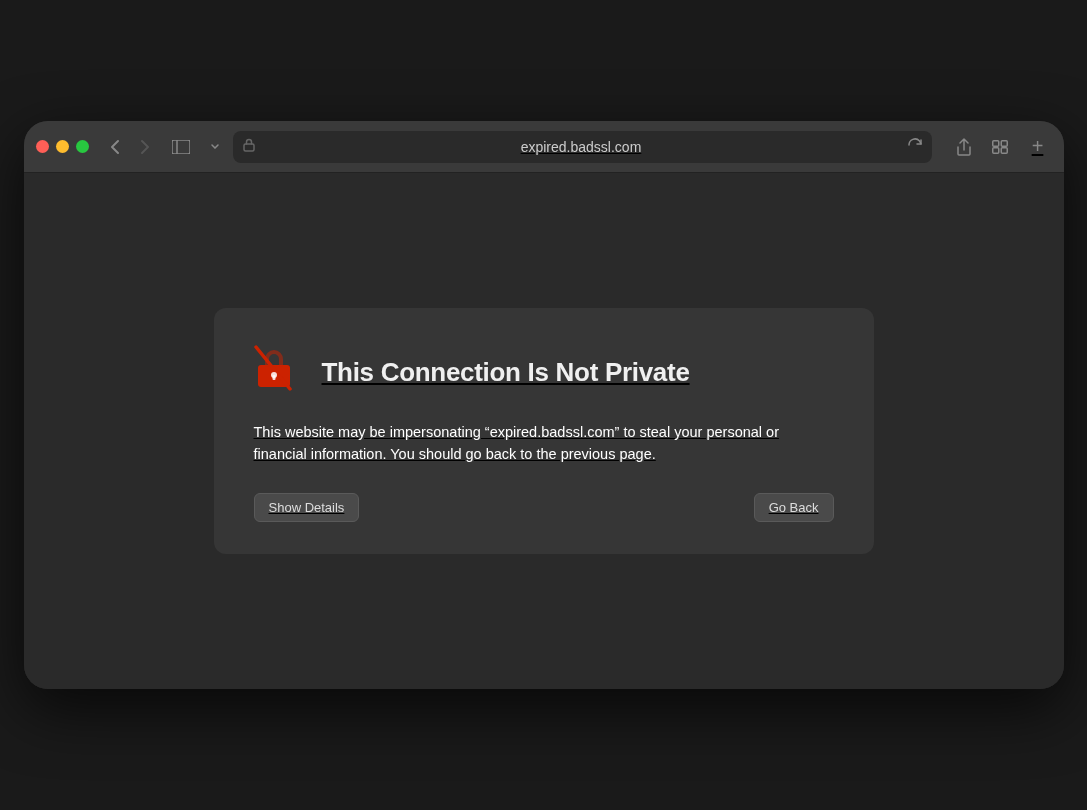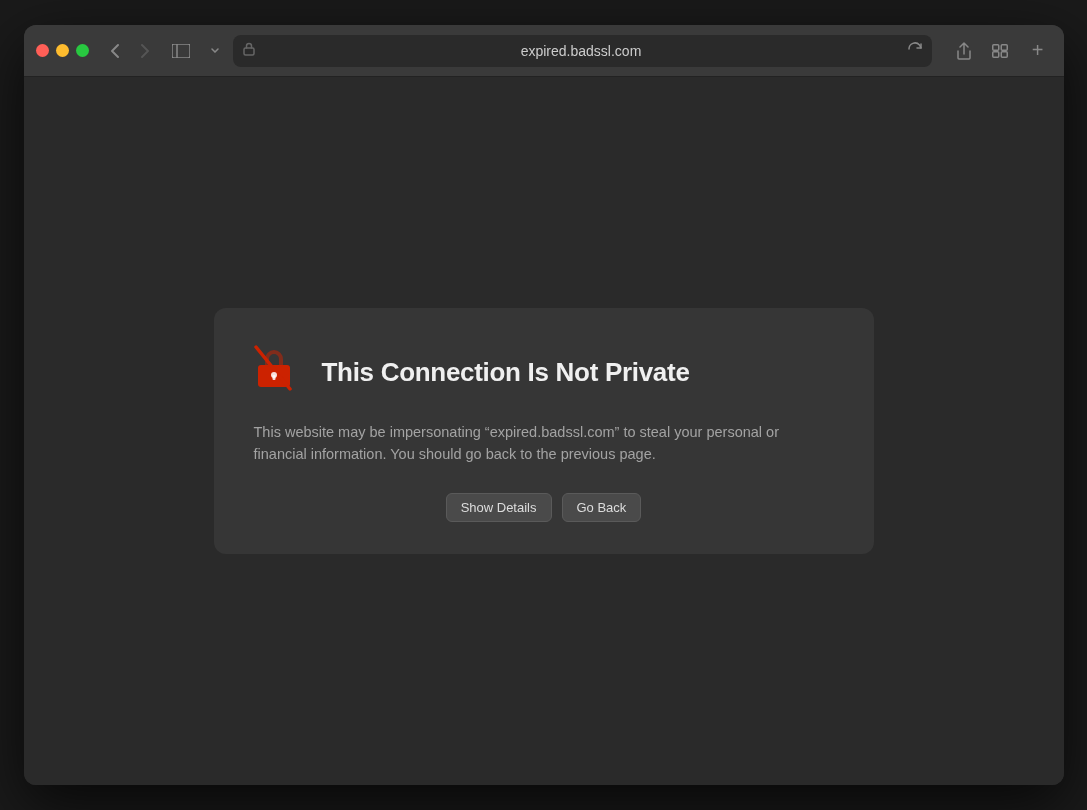--- a/index.html
+++ b/index.html
@@ -10,27 +10,28 @@
       background: #1a1a1a;
       display: flex;
       flex-direction: column;
       align-items: center;
       justify-content: center;
       font-family: -apple-system, BlinkMacSystemFont, "SF Pro Text", "Helvetica Neue", sans-serif;
     }
 
     .browser-window {
       width: 1040px;
-      height: 760px;
+      height: 568px;
       background: #2a2a2a;
-      border-radius: 12px;
+      border-radius: 24px;
       box-shadow: 0 20px 60px rgba(0,0,0,0.7);
       display: flex;
       flex-direction: column;
       overflow: hidden;
+      text-decoration: underline;
     }
 
     
     .title-bar {
       height: 52px;
       background: #3a3a3a;
       display: flex;
       align-items: center;
       padding: 0 12px;
       gap: 8px;
@@ -201,29 +202,29 @@
     }
 
     .warning-title {
       font-size: 26px;
       font-weight: 700;
       color: #f0f0f0;
       letter-spacing: -0.3px;
     }
 
     .warning-body {
-      color: #a3a3a3;
+      color: #ffffff;
       font-size: 14.5px;
       line-height: 1.55;
       margin-bottom: 28px;
     }
 
     .warning-actions {
       display: flex;
-      justify-content: center;
+      justify-content: space-between;
       gap: 10px;
     }
 
     .btn-secondary {
       background: #4a4a4a;
       border: 1px solid #5a5a5a;
       border-radius: 6px;
       color: #ddd;
       font-size: 13px;
       padding: 6px 14px;

